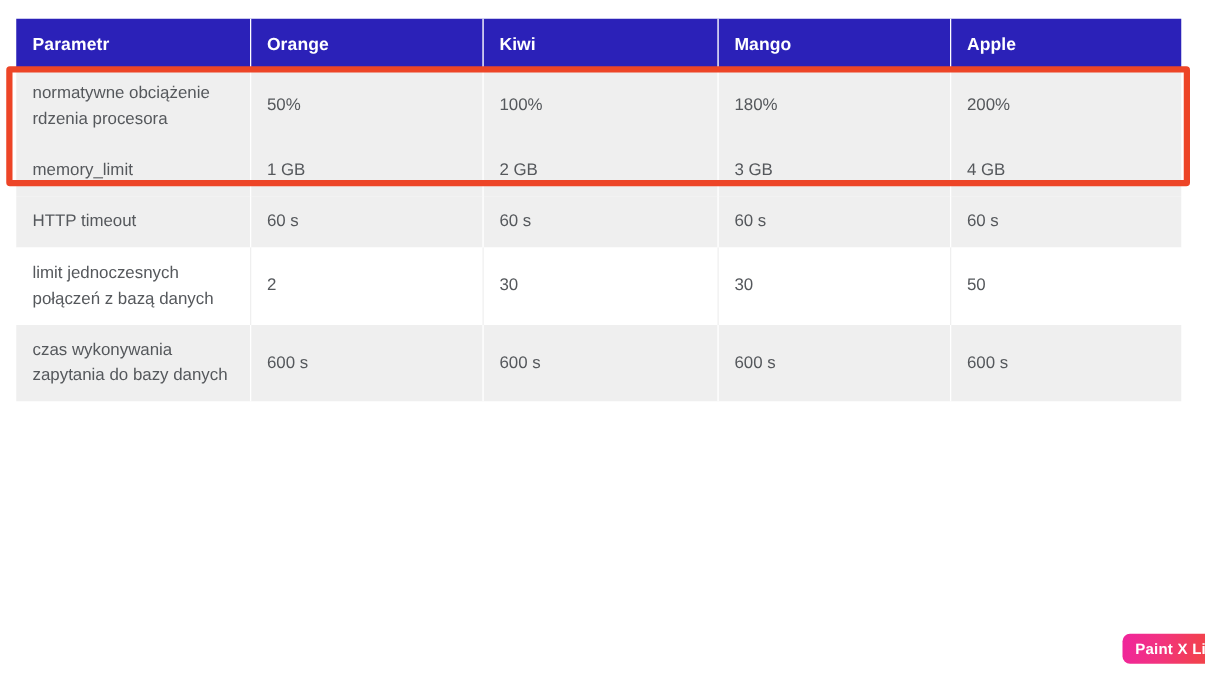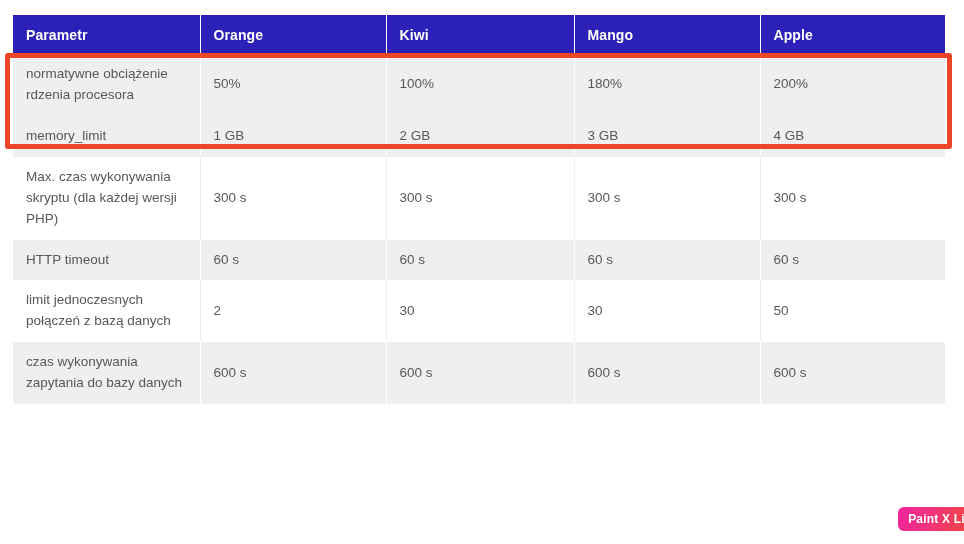--- a/index.html
+++ b/index.html
@@ -144,27 +144,20 @@
 
 
         <tr class="odd">
           <td class="param">memory_limit</td>
           <td>1 GB</td>
           <td>2 GB</td>
           <td>3 GB</td>
           <td>4 GB</td>
         </tr>
 
-        <tr class="even">
-          <td class="param">Max. czas wykonywania skryptu (dla każdej wersji PHP)</td>
-          <td>300 s</td>
-          <td>300 s</td>
-          <td>300 s</td>
-          <td>300 s</td>
-        </tr>
 
         <tr class="odd">
           <td class="param">HTTP timeout</td>
           <td>60 s</td>
           <td>60 s</td>
           <td>60 s</td>
           <td>60 s</td>
         </tr>
 
         <tr class="even">

